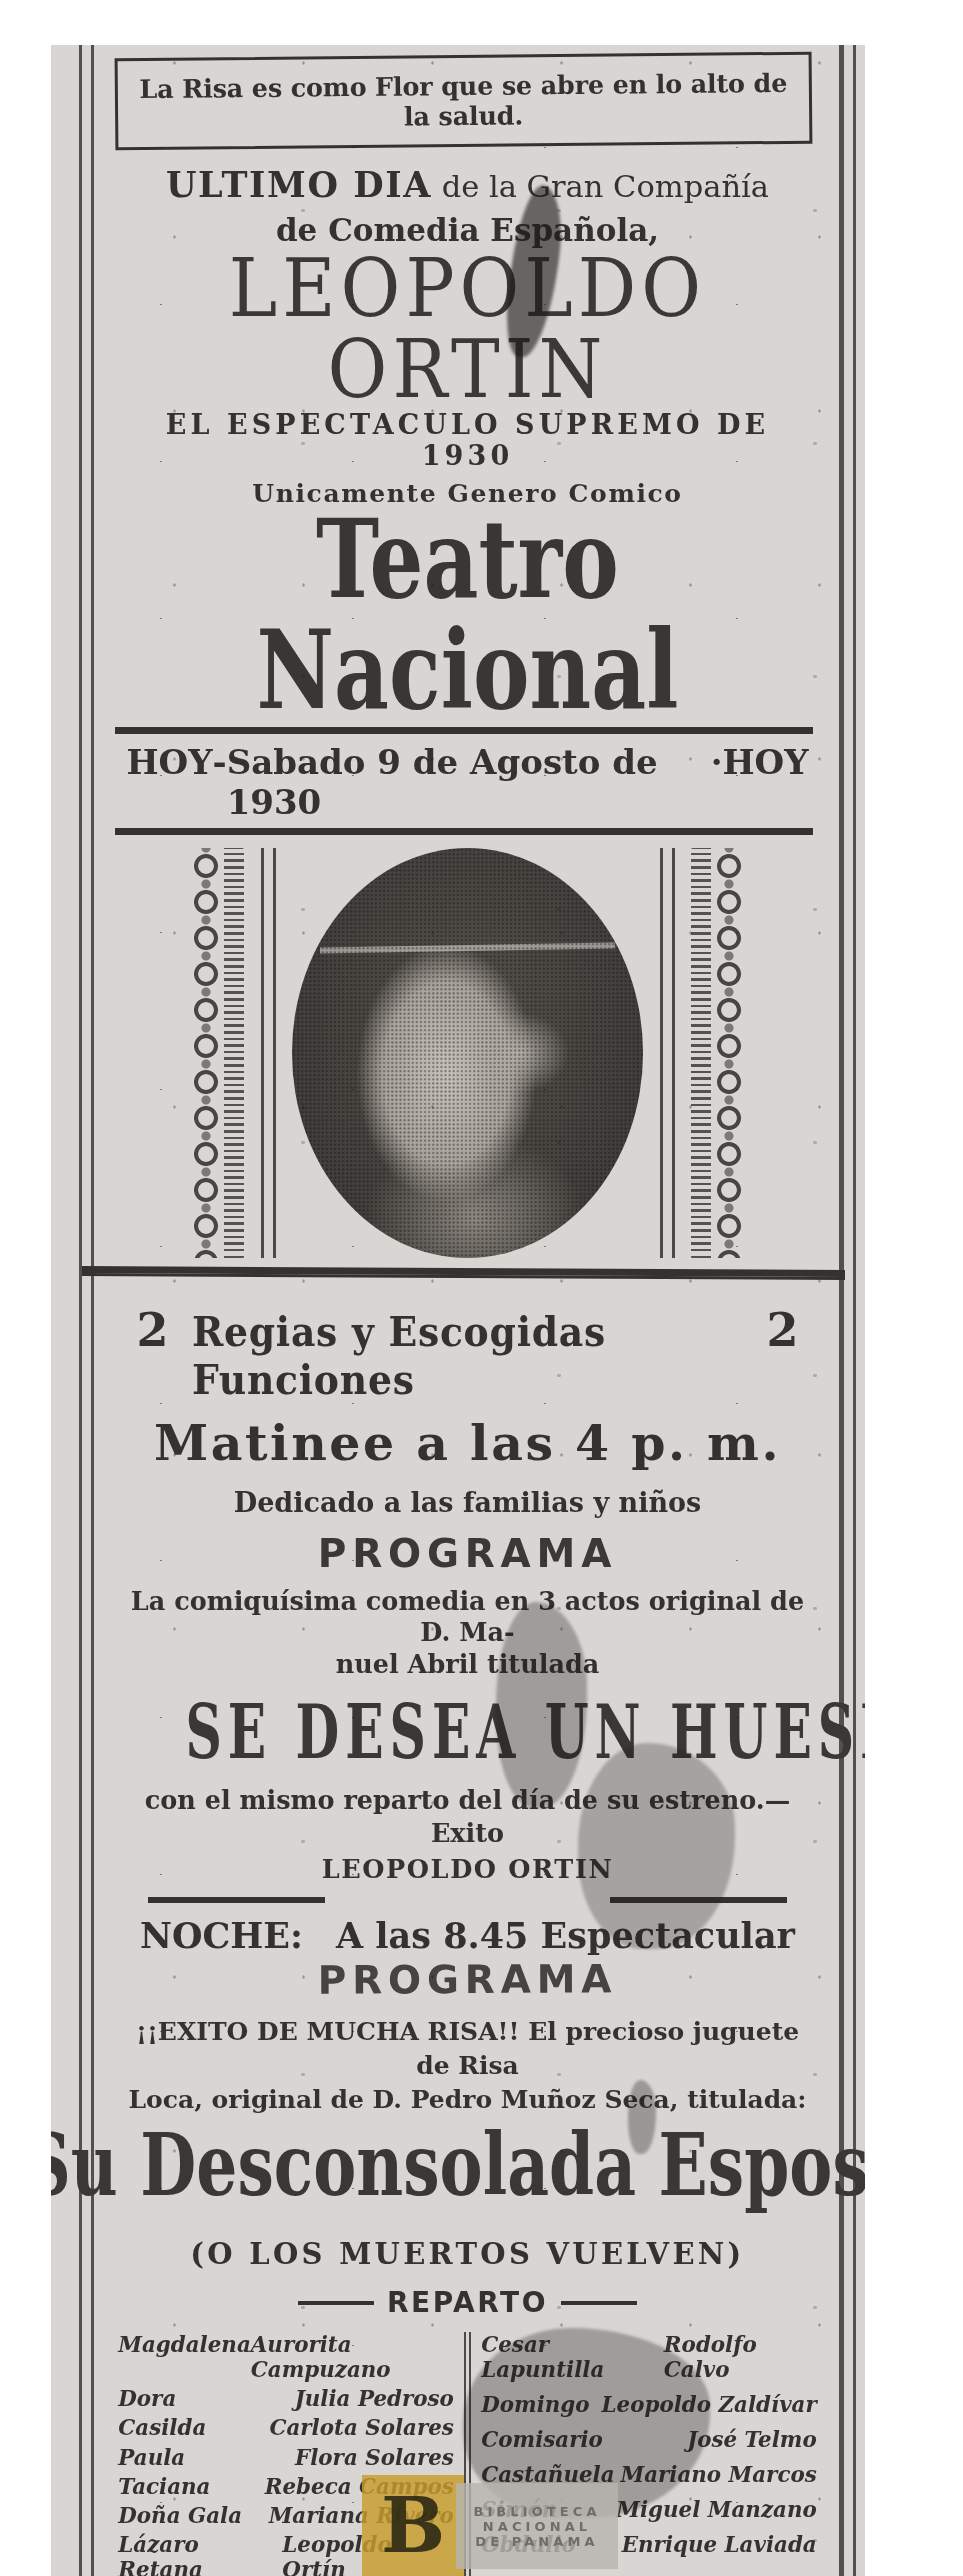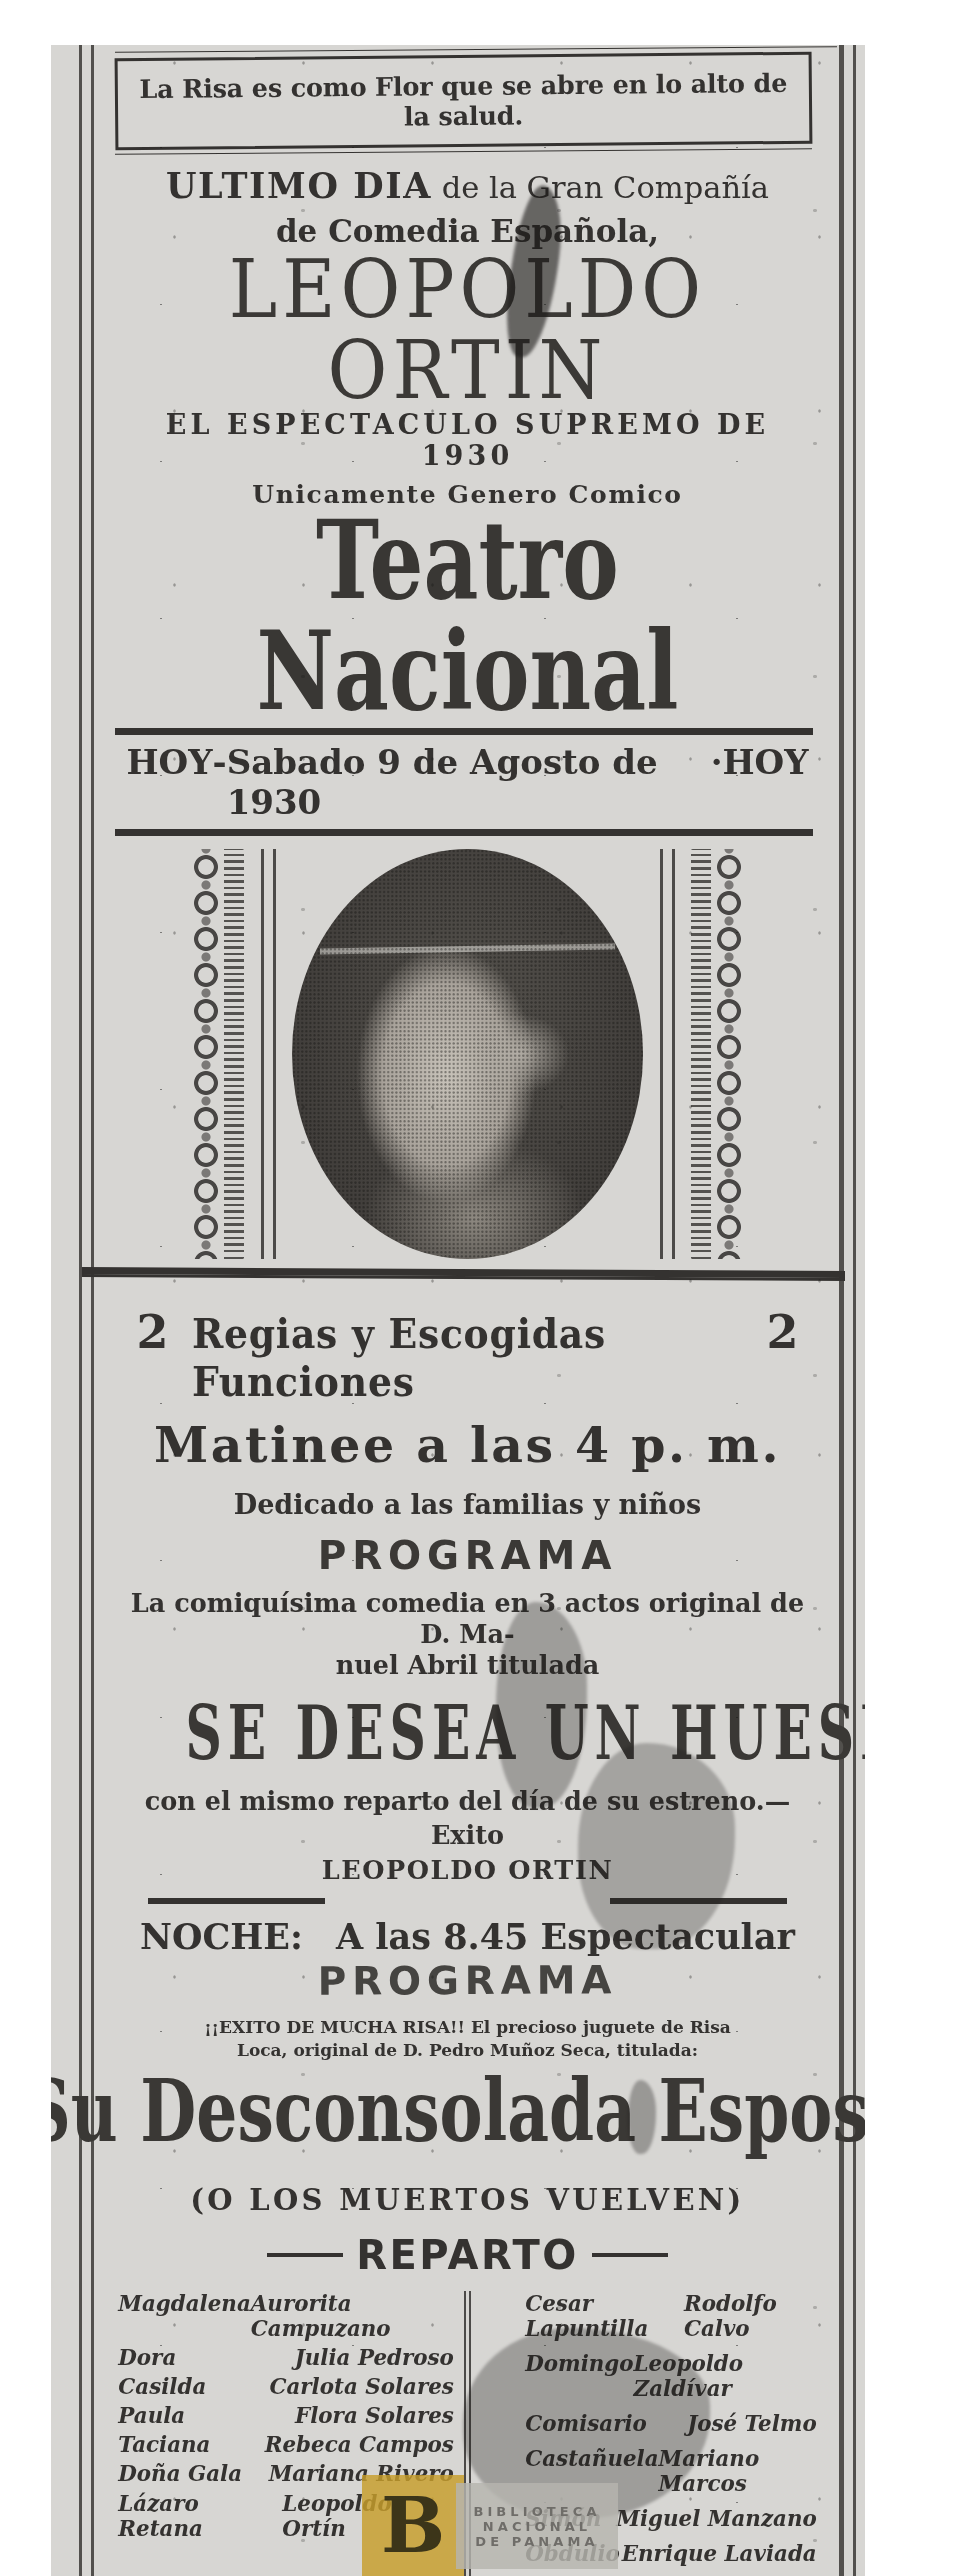--- a/index.html
+++ b/index.html
@@ -79,32 +79,32 @@
     transform:scaleX(.8) scaleY(1.18);white-space:nowrap;color:#3a3835;}
   .note{margin-top:15px;text-align:center;font-size:25.5px;font-weight:bold;line-height:1.32;}
   .actor-sm{margin-top:3.3px;text-align:center;font-size:25.5px;font-weight:bold;letter-spacing:1.6px;}
   .short-bars{margin-top:13px;display:flex;justify-content:space-between;padding:0 33px;}
   .short-bars div{width:177px;height:5.8px;background:var(--ink);}
 
   
   .noche-line{margin-top:11.5px;display:flex;justify-content:center;gap:33px;align-items:baseline;
     font-size:35px;font-weight:bold;}
   .programa2{margin-top:1.6px;opacity:.93;transform:rotate(-.3deg);}
-  .exito{margin-top:13px;text-align:center;font-size:17px;font-weight:bold;line-height:1.35;}
+  .exito{margin-top:13px;text-align:center;font-size:25px;font-weight:bold;line-height:1.35;}
   .su-title{margin-top:10px;display:flex;justify-content:center;align-items:flex-start;gap:6.6px;}
   .su-title .t{font-size:76px;font-weight:bold;line-height:1.05;transform:scaleX(.85) scaleY(1.12);
     white-space:nowrap;color:#3a3835;}
   .muertos{margin-top:31px;text-align:center;font-size:29px;font-weight:bold;letter-spacing:3.3px;}
   .reparto{margin-top:15px;display:flex;justify-content:center;align-items:center;gap:13px;}
   .reparto .bar{width:76px;height:4.1px;background:var(--ink);}
-  .reparto .t{font-family:"DejaVu Sans","Liberation Sans",sans-serif;font-size:40px;font-weight:bold;letter-spacing:2.5px;}
+  .reparto .t{font-family:"DejaVu Sans","Liberation Sans",sans-serif;font-size:28px;font-weight:bold;letter-spacing:2.5px;}
   .cast{margin-top:13px;display:flex;padding:0 3.3px;}
   .cast-col{flex:1;display:flex;flex-direction:column;}
   .cast-col.left .cast-row{margin-bottom:4.1px;}
-  .cast-col.right .cast-row{margin-bottom:10px;margin-left:44px;}
+  .cast-col.right .cast-row{margin-bottom:10px;}
   .cast-row{display:flex;justify-content:space-between;align-items:baseline;font-size:21.4px;font-weight:bold;font-style:italic;}
   .cast-div{width:7.4px;border-left:2.5px solid var(--ink);border-right:2.5px solid var(--ink);margin:0 10px;opacity:.85;}
 
   
   .hl-yellow{position:absolute;left:311px;bottom:0;width:102px;height:101px;z-index:6;
     background:rgba(199,158,43,.82);display:flex;align-items:center;justify-content:center;}
   .hl-yellow .stamp-letter{font-size:76px;font-weight:bold;color:rgba(40,36,18,.88);line-height:1;}
   .stamp{position:absolute;left:405px;bottom:6.6px;width:162px;height:86px;z-index:6;
     background:rgba(182,180,175,.82);display:flex;flex-direction:column;justify-content:center;gap:0;
     text-align:center;font-family:"DejaVu Sans","Liberation Sans",sans-serif;}

